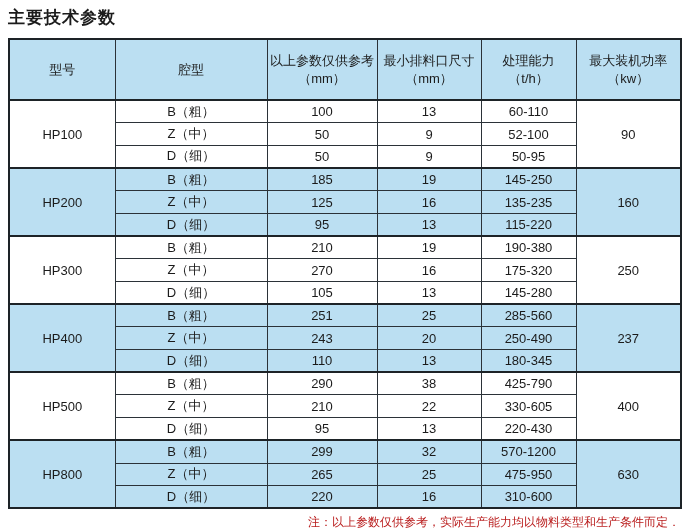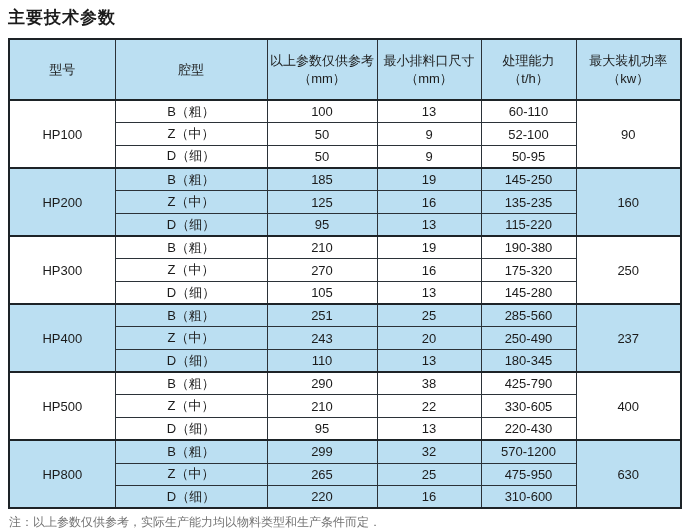--- a/index.html
+++ b/index.html
@@ -46,21 +46,22 @@
     height:61px;
     border-bottom:2px solid var(--outer);
   }
   .specs tbody td{height:22.7px;background:var(--white);}
   .specs tbody tr.alt td{background:var(--blue);}
   .specs tbody tr.group-start td{border-top:2px solid var(--outer);margin-left:40px;}
   .h-unit{}
   .footnote{
     font-size:12px;
     margin:5px 0 0 1px;
-    color:#737373;
+    color:#b91c1c;
+    text-align:right;
   }
 </style>
 </head>
 <body>
 
 <div class="page">
   <h1 class="page-title">主要技术参数</h1>
 
   <table class="specs">
     <colgroup>

